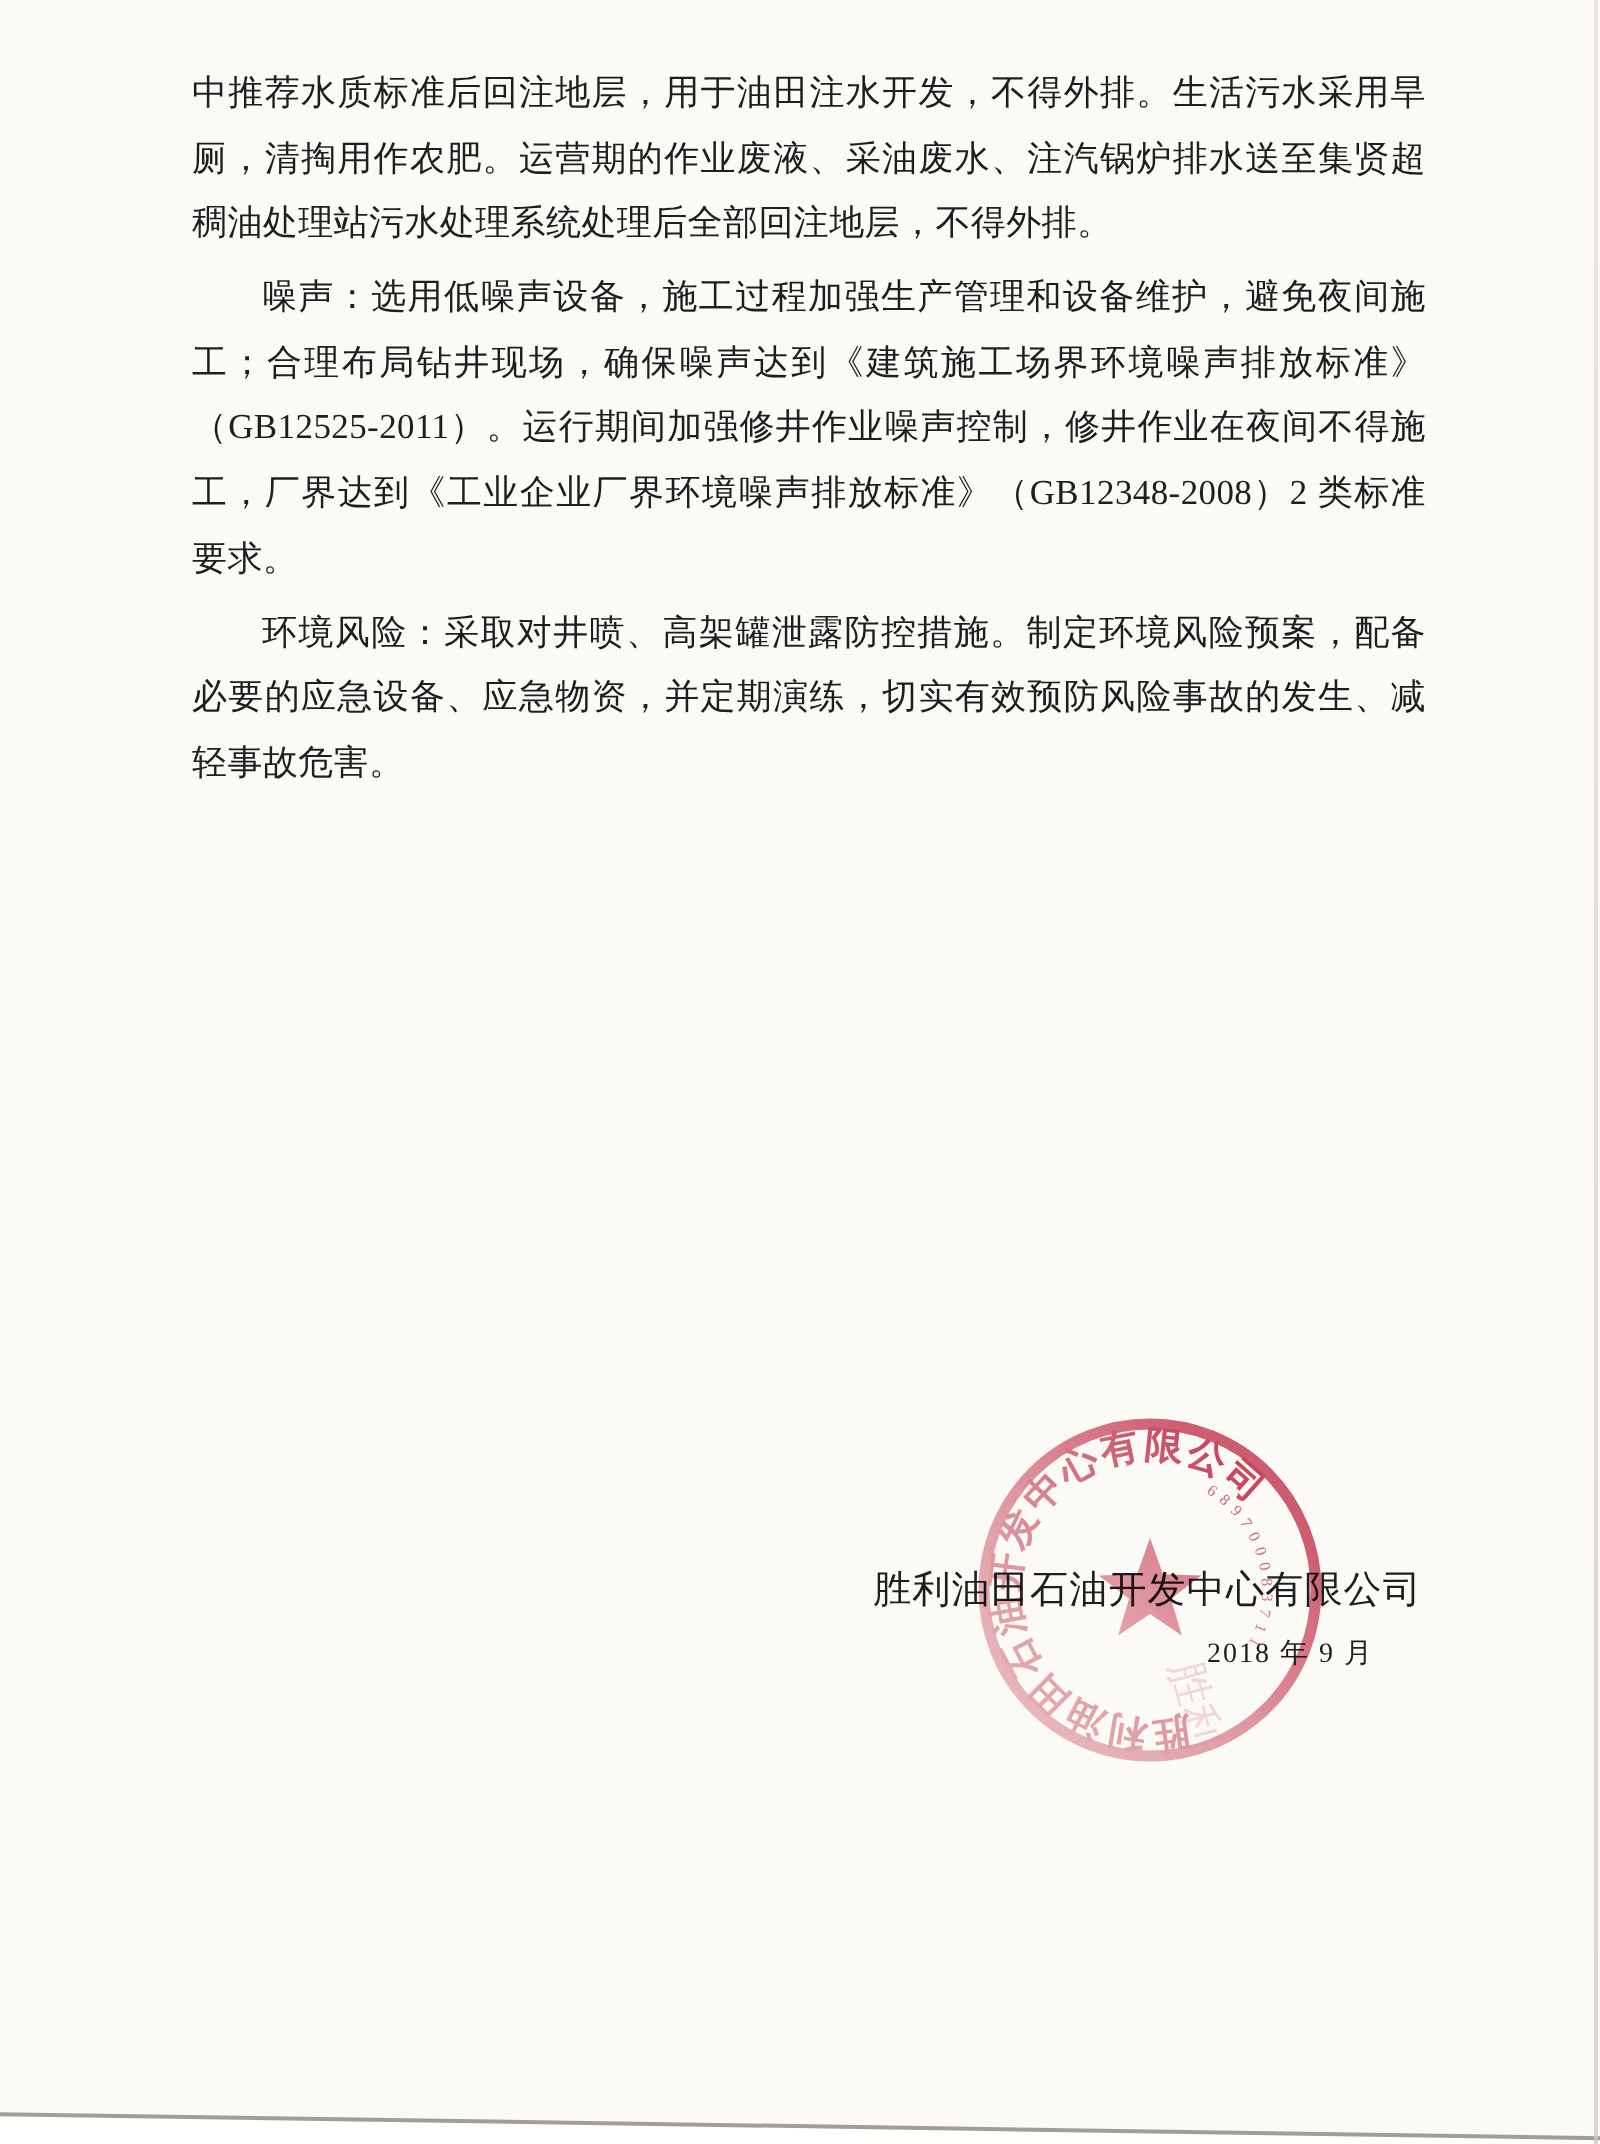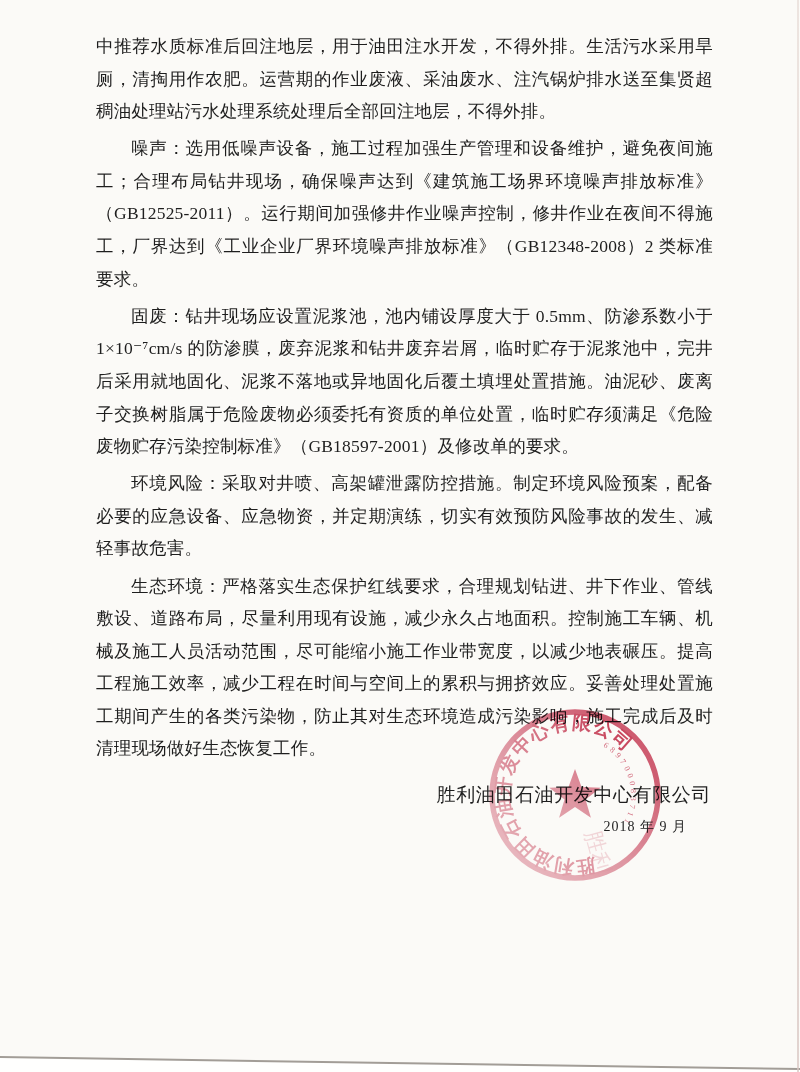--- a/index.html
+++ b/index.html
@@ -45,23 +45,21 @@
   }
 </style>
 </head>
 <body>
 
 <div class="page">
 
   <div class="text-block">
     <p><b class="lead"></b><span>中推荐水质标准后回注地层，用于油田注水开发，不得外排。生活污水采用旱厕，清掏用作农肥。运营期的作业废液、采油废水、注汽锅炉排水送至集贤超稠油处理站污水处理系统处理后全部回注地层，不得外排。</span></p>
     <p class="indent"><b class="lead">噪声：</b><span>选用低噪声设备，施工过程加强生产管理和设备维护，避免夜间施工；合理布局钻井现场，确保噪声达到《建筑施工场界环境噪声排放标准》（GB12525-2011）。运行期间加强修井作业噪声控制，修井作业在夜间不得施工，厂界达到《工业企业厂界环境噪声排放标准》（GB12348-2008）2 类标准要求。</span></p>
-    <p class="indent"><b class="lead">固废：</b><span>钻井现场应设置泥浆池，池内铺设厚度大于 0.5mm、防渗系数小于 1×10⁻⁷cm/s 的防渗膜，废弃泥浆和钻井废弃岩屑，临时贮存于泥浆池中，完井后采用就地固化、泥浆不落地或异地固化后覆土填埋处置措施。油泥砂、废离子交换树脂属于危险废物必须委托有资质的单位处置，临时贮存须满足《危险废物贮存污染控制标准》（GB18597-2001）及修改单的要求。</span></p>
     <p class="indent"><b class="lead">环境风险：</b><span>采取对井喷、高架罐泄露防控措施。制定环境风险预案，配备必要的应急设备、应急物资，并定期演练，切实有效预防风险事故的发生、减轻事故危害。</span></p>
-    <p class="indent"><b class="lead">生态环境：</b><span>严格落实生态保护红线要求，合理规划钻进、井下作业、管线敷设、道路布局，尽量利用现有设施，减少永久占地面积。控制施工车辆、机械及施工人员活动范围，尽可能缩小施工作业带宽度，以减少地表碾压。提高工程施工效率，减少工程在时间与空间上的累积与拥挤效应。妥善处理处置施工期间产生的各类污染物，防止其对生态环境造成污染影响，施工完成后及时清理现场做好生态恢复工作。</span></p>
   </div>
 
   <div class="sig-company">胜利油田石油开发中心有限公司</div>
   <div class="sig-date">2018 年 9 月</div>
 
   <svg class="stamp" viewBox="0 0 200 200" xmlns="http://www.w3.org/2000/svg">
     <defs>
       <linearGradient id="fadeGrad" x1="0" y1="1" x2="1" y2="0">
         <stop offset="0" stop-color="#ffffff" stop-opacity="0.26"></stop>
         <stop offset="0.45" stop-color="#ffffff" stop-opacity="0.6"></stop>

